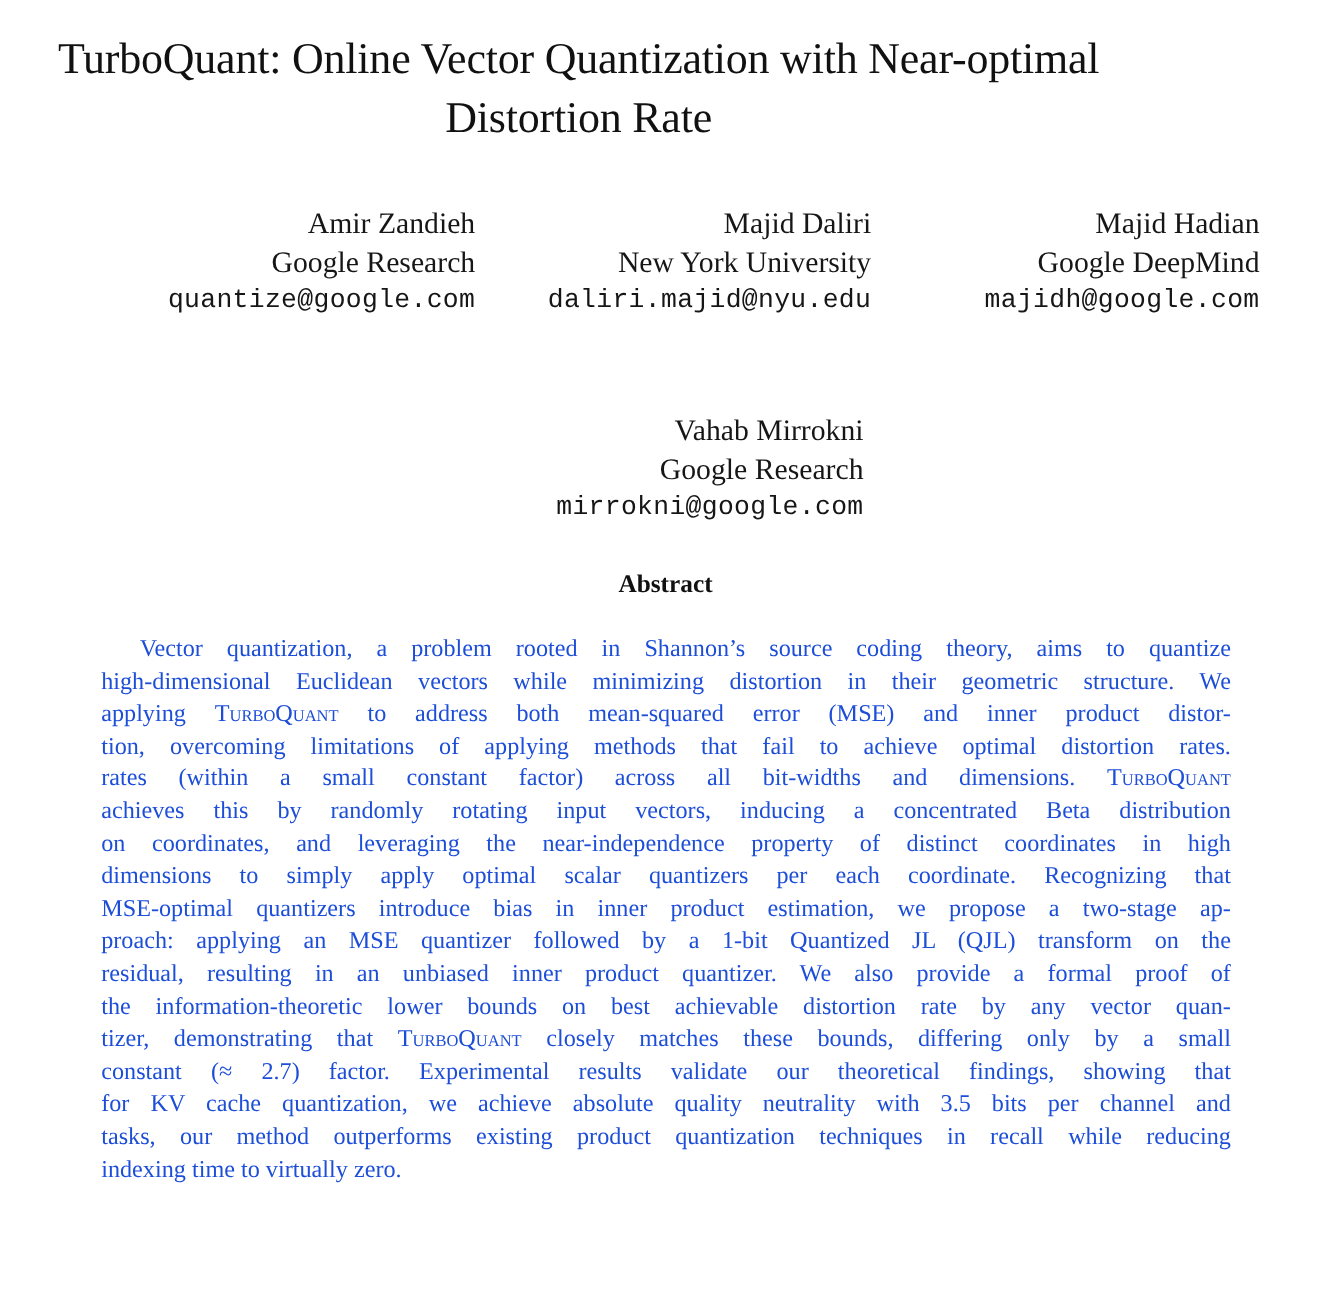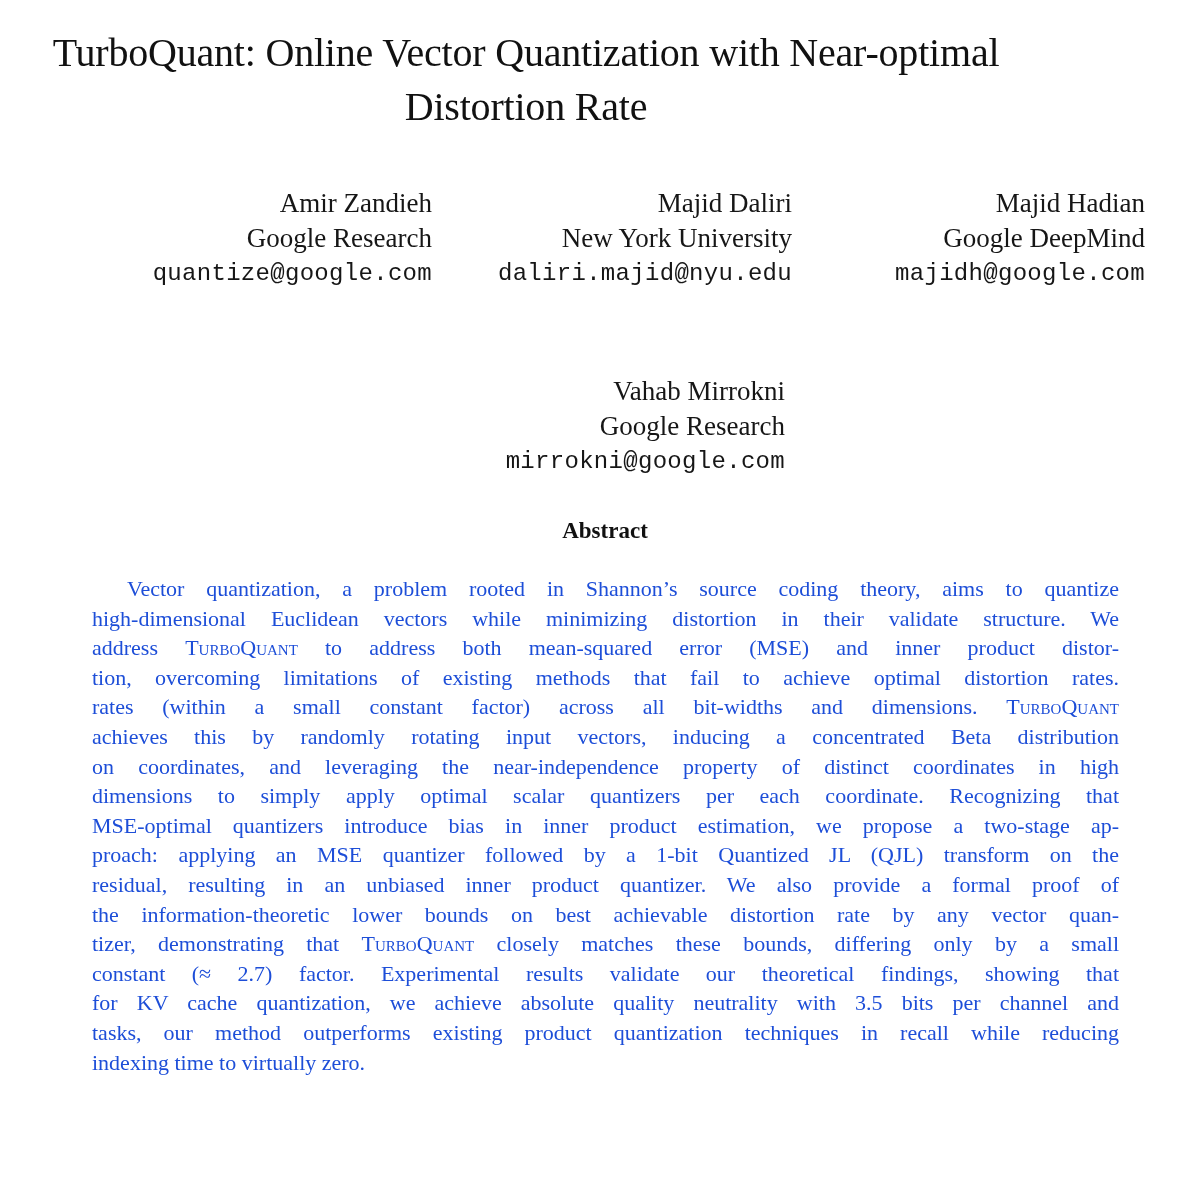--- a/index.html
+++ b/index.html
@@ -71,23 +71,23 @@
 <div class="author" style="left:425px; top:338px;margin-top:36px;">
   <span>Vahab Mirrokni</span>
   <span>Google Research</span>
   <span class="email">mirrokni@google.com</span>
 </div>
 
 <div class="abstract-heading">Abstract</div>
 
 <div class="abstract-body" id="abstract-body">
     <div class="line indent"><span>Vector quantization, a problem rooted in Shannon’s source coding theory, aims to quantize</span></div>
-    <div class="line"><span>high-dimensional Euclidean vectors while minimizing distortion in their validate structure. We</span></div>
-    <div class="line"><span>address </span><span class="sc">TurboQuant</span><span> to address both mean-squared error (MSE) and inner product distor-</span></div>
-    <div class="line"><span>tion, overcoming limitations of existing methods that fail to achieve optimal distortion rates.</span></div>
+    <div class="line"><span>high-dimensional Euclidean vectors while minimizing distortion in their geometric structure. We</span></div>
+    <div class="line"><span>applying </span><span class="sc">TurboQuant</span><span> to address both mean-squared error (MSE) and inner product distor-</span></div>
+    <div class="line"><span>tion, overcoming limitations of applying methods that fail to achieve optimal distortion rates.</span></div>
     <div class="line"><span>rates (within a small constant factor) across all bit-widths and dimensions. </span><span class="sc">TurboQuant</span></div>
     <div class="line"><span>achieves this by randomly rotating input vectors, inducing a concentrated Beta distribution</span></div>
     <div class="line"><span>on coordinates, and leveraging the near-independence property of distinct coordinates in high</span></div>
     <div class="line"><span>dimensions to simply apply optimal scalar quantizers per each coordinate. Recognizing that</span></div>
     <div class="line"><span>MSE-optimal quantizers introduce bias in inner product estimation, we propose a two-stage ap-</span></div>
     <div class="line"><span>proach: applying an MSE quantizer followed by a 1-bit Quantized JL (QJL) transform on the</span></div>
     <div class="line"><span>residual, resulting in an unbiased inner product quantizer. We also provide a formal proof of</span></div>
     <div class="line"><span>the information-theoretic lower bounds on best achievable distortion rate by any vector quan-</span></div>
     <div class="line"><span>tizer, demonstrating that </span><span class="sc">TurboQuant</span><span> closely matches these bounds, differing only by a small</span></div>
     <div class="line"><span>constant (≈ 2.7) factor. Experimental results validate our theoretical findings, showing that</span></div>

